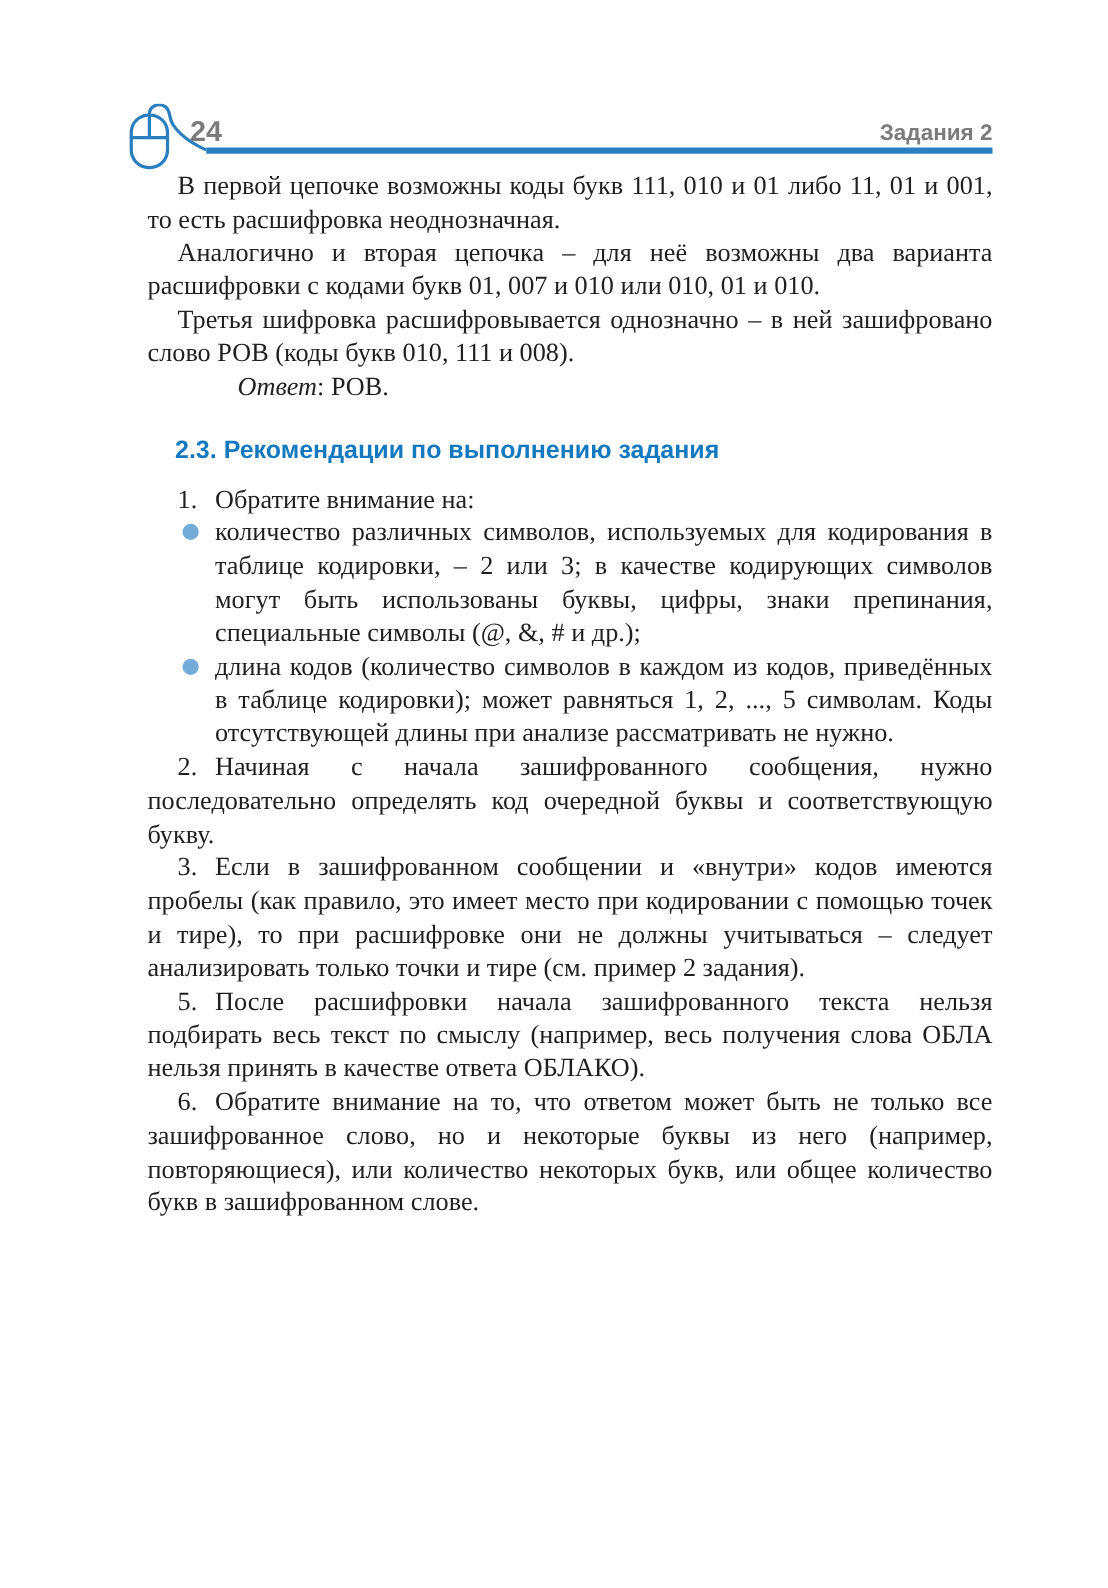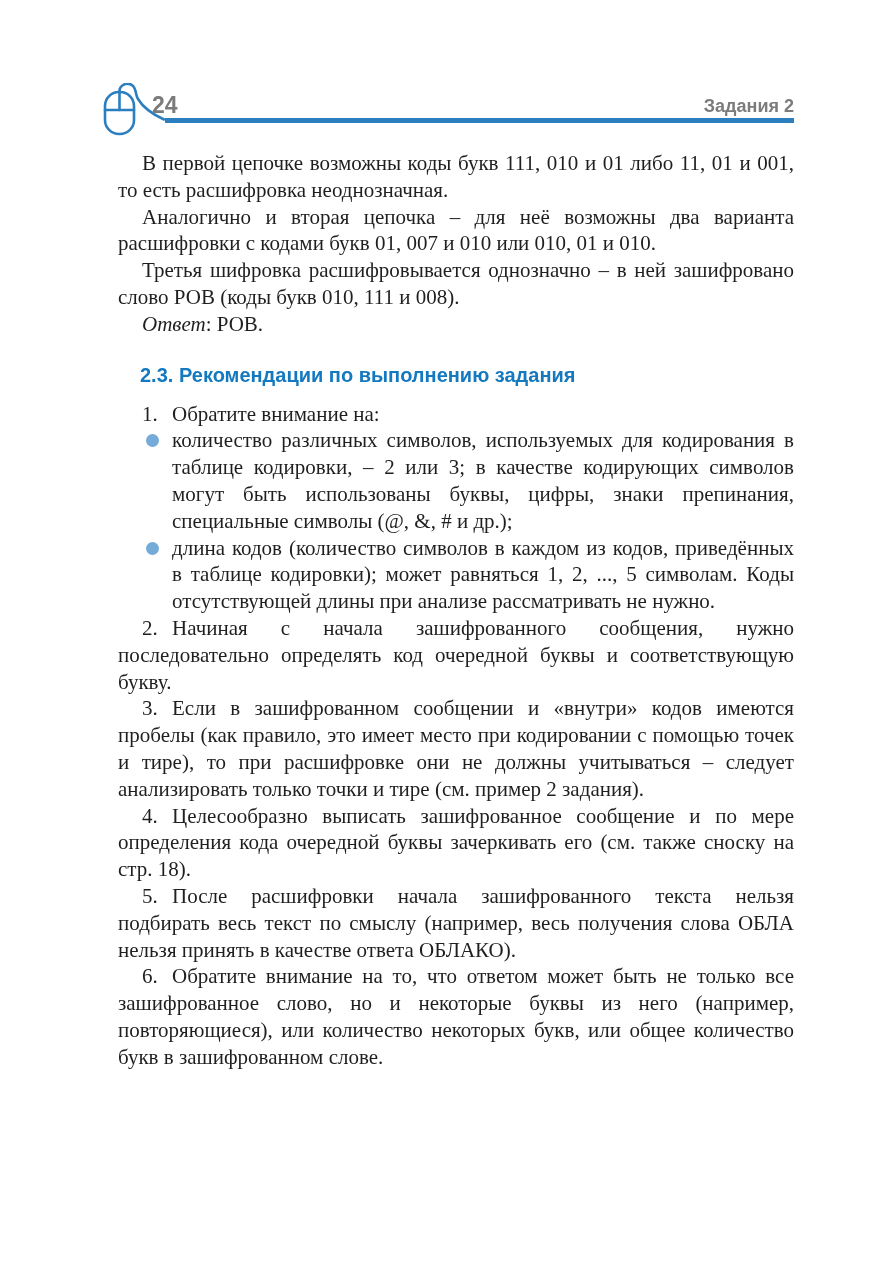--- a/index.html
+++ b/index.html
@@ -20,26 +20,26 @@
     position:absolute;left:152px;top:92px;
     font-family:"Liberation Sans",sans-serif;font-weight:bold;font-size:23px;color:var(--header_gray);
   }
   .hdr-running{
     position:absolute;right:116px;top:96px;
     font-family:"Liberation Sans",sans-serif;font-weight:bold;font-size:18px;color:var(--header_gray);
   }
   .hdr-rule{position:absolute;left:165px;right:116px;top:118px;height:5px;background:var(--accent_blue);}
   
   .body{
-    position:absolute;left:118px;right:116px;top:150px;
+    position:absolute;left:118px;right:116px;top:135px;
     font-size:21px;line-height:26.8px;text-align:justify;
   }
   .body p{margin:0;text-indent:24px;}
   .answer{margin-top:9px;}
-  .answer em{font-style:italic;}
+  .answer em{font-style:italic;margin-left:48px;}
   .sec-heading{
     margin:22px 0 11px 0;padding-left:22px;
     font-family:"Liberation Sans",sans-serif;font-weight:bold;font-size:20px;line-height:30px;
     color:var(--heading_blue);text-align:left;
   }
   .num{display:inline-block;min-width:30px;text-indent:0;}
   .bullet-item{position:relative;padding-left:54px;}
   .bullet-dot{
     position:absolute;left:28px;top:7px;width:13px;height:13px;border-radius:50%;
     background:var(--bullet_blue);
@@ -80,21 +80,20 @@
 
     <div class="bullet-item">
       <span class="bullet-dot"></span>
       <span>длина кодов (количество символов в каждом из кодов, приведённых в таблице кодировки); может равняться 1, 2, ..., 5 символам. Коды отсутствующей длины при анализе рассматривать не нужно.</span>
     </div>
 
     <p class="numbered"><span class="num">2.</span><span>Начиная с начала зашифрованного сообщения, нужно последовательно определять код очередной буквы и соответствующую букву.</span></p>
 
     <p class="numbered"><span class="num">3.</span><span>Если в зашифрованном сообщении и «внутри» кодов имеются пробелы (как правило, это имеет место при кодировании с помощью точек и тире), то при расшифровке они не должны учитываться – следует анализировать только точки и тире (см. пример 2 задания).</span></p>
 
-    <p class="numbered"><span class="num">4.</span><span>Целесообразно выписать зашифрованное сообщение и по мере определения кода очередной буквы зачеркивать его (см. также сноску на стр. 18).</span></p>
 
     <p class="numbered"><span class="num">5.</span><span>После расшифровки начала зашифрованного текста нельзя подбирать весь текст по смыслу (например, весь получения слова ОБЛА нельзя принять в качестве ответа ОБЛАКО).</span></p>
 
     <p class="numbered"><span class="num">6.</span><span>Обратите внимание на то, что ответом может быть не только все зашифрованное слово, но и некоторые буквы из него (например, повторяющиеся), или количество некоторых букв, или общее количество букв в зашифрованном слове.</span></p>
 
 
   </main>
 </div>
 
 </body></html>

